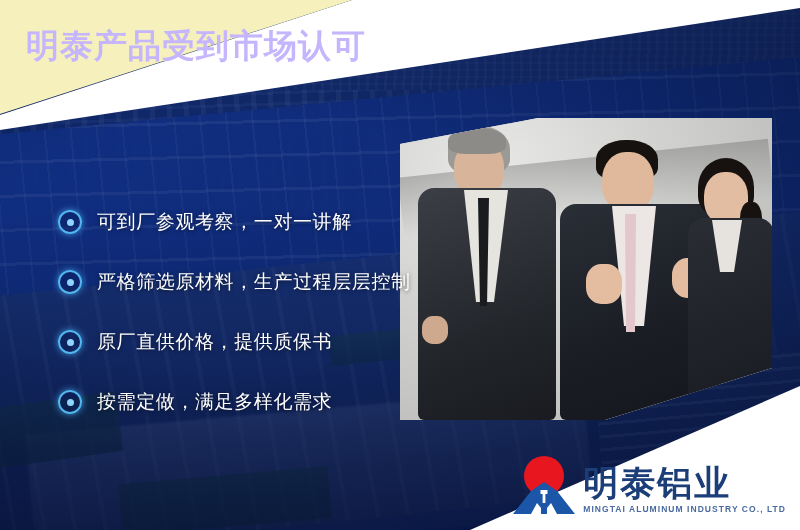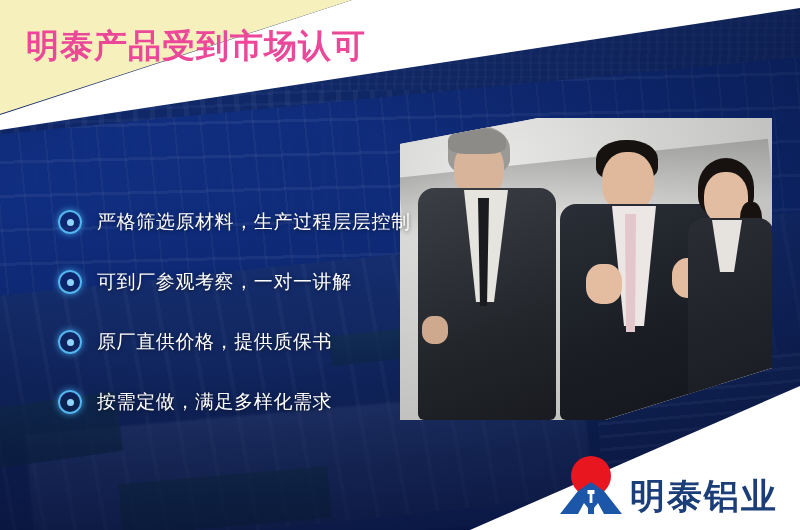--- a/index.html
+++ b/index.html
@@ -130,21 +130,21 @@
   }
 
   
   .title {
     position: absolute;
     left: 26px; top: 24px;
     font-family: "DejaVu Sans", "Liberation Sans", sans-serif;
     font-size: 33px;
     font-weight: bold;
     letter-spacing: 1px;
-    color: #ec4899;
+    color: #c4b5fd;
     white-space: nowrap;
     z-index: 30;
   }
 
   
   .bullets {
     position: absolute;
     left: 58px; top: 208px;
     z-index: 25;
   }
@@ -223,21 +223,21 @@
     position: absolute;
     left: 0; bottom: 0; width: 800px; height: 240px;
     background: #ffffff;
     clip-path: polygon(470px 240px, 800px 96px, 800px 240px);
     z-index: 26;
   }
 
   
   .logo {
     position: absolute;
-    right: 22px; bottom: 16px;
+    right: 14px; bottom: 16px;
     display: flex;
     align-items: flex-end;
     z-index: 40;
     justify-content: flex-end;
   }
   .logo-mark {
     position: relative;
     width: 62px; height: 58px;
     margin-right: 8px;
   }
@@ -339,35 +339,36 @@
     <div class="logo-mark">
       <div class="logo-sun"></div>
       <svg class="logo-m" viewBox="0 0 62 33">
         <path d="M31 1 L44 10 L62 33 L44 33 L38 22 L34 27 L34 33 L28 33 L28 27 L24 22 L18 33 L0 33 L18 10 Z" fill="#1b56a8"></path>
         <rect x="27.5" y="9" width="7" height="4" fill="#ffffff"></rect>
         <rect x="29.6" y="9" width="2.8" height="13" fill="#ffffff"></rect>
       </svg>
     </div>
     <div class="logo-text-wrap">
       <div class="logo-cn">明泰铝业</div>
+      <div class="logo-en">MINGTAI ALUMINUM INDUSTRY CO., LTD</div>
     </div>
   </div>
 
   <div class="bullets">
     <div class="bullet-row">
       <span class="bullet-icon">
           <i></i>
         </span>
-      <span class="bullet-text">严格筛选原材料，生产过程层层控制</span>
+      <span class="bullet-text">可到厂参观考察，一对一讲解</span>
     </div>
     <div class="bullet-row">
       <span class="bullet-icon">
           <i></i>
         </span>
-      <span class="bullet-text">可到厂参观考察，一对一讲解</span>
+      <span class="bullet-text">严格筛选原材料，生产过程层层控制</span>
     </div>
     <div class="bullet-row">
       <span class="bullet-icon">
           <i></i>
         </span>
       <span class="bullet-text">原厂直供价格，提供质保书</span>
     </div>
     <div class="bullet-row">
       <span class="bullet-icon">
           <i></i>

